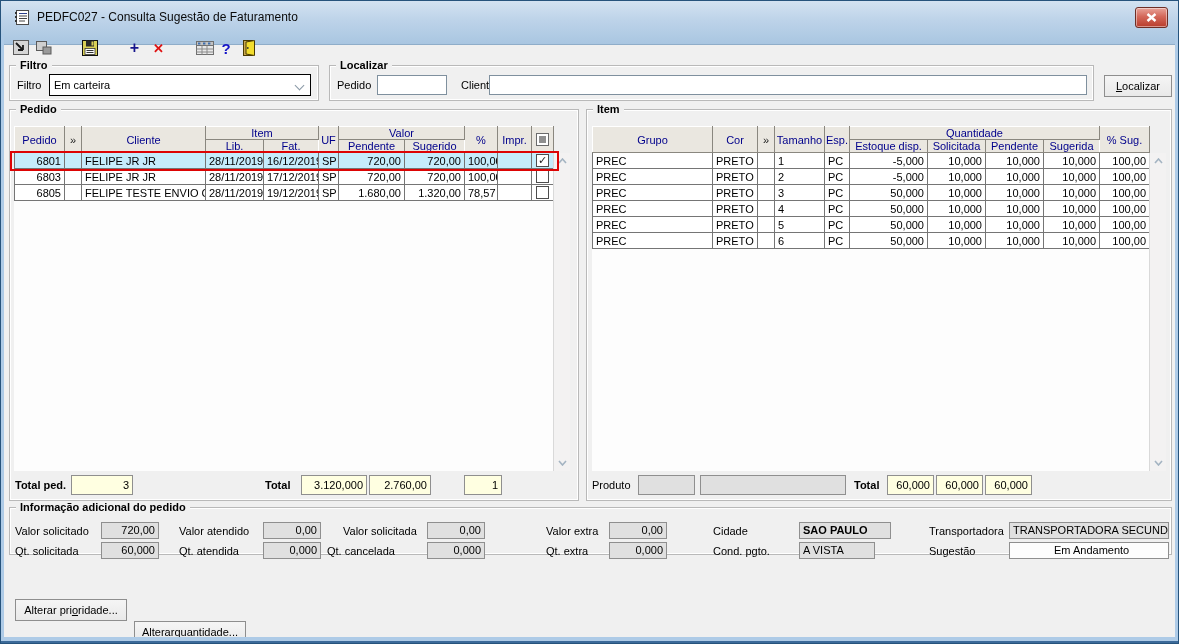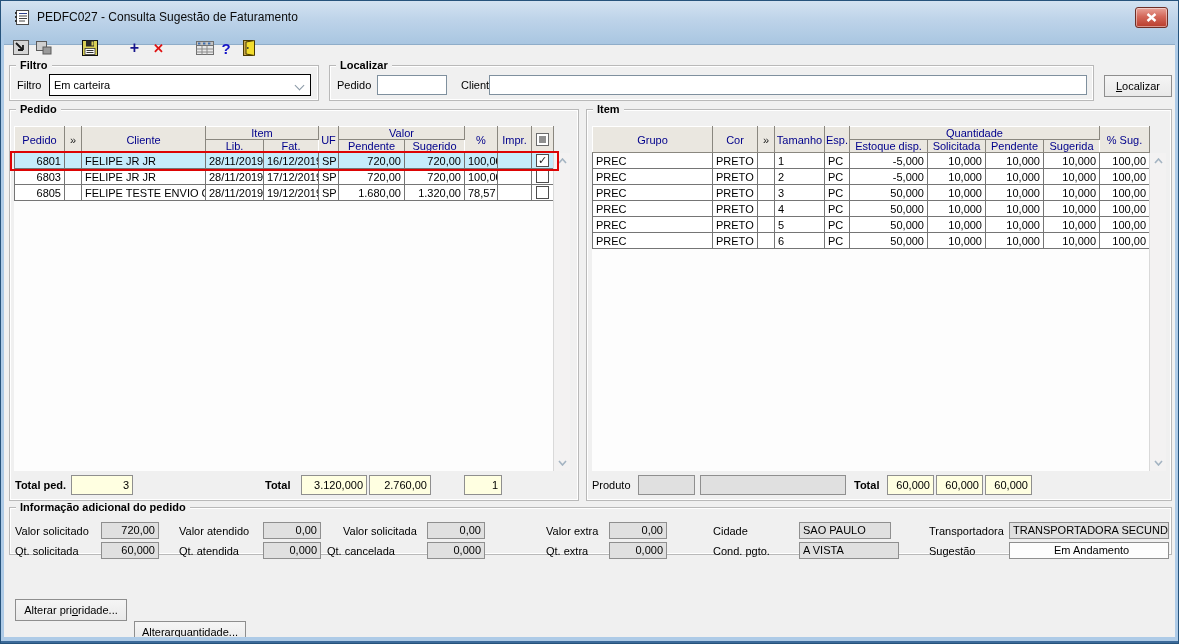--- a/index.html
+++ b/index.html
@@ -414,23 +414,23 @@
   <div class="valbox gray small17" style="left:426px;top:521px;width:58px;">0,00</div>
   <span class="lbl" style="left:326px;top:544px;">Qt. cancelada</span>
   <div class="valbox gray small17" style="left:426px;top:541px;width:58px;">0,000</div>
 
   <span class="lbl" style="left:545px;top:524px;">Valor extra</span>
   <div class="valbox gray small17" style="left:608px;top:521px;width:58px;">0,00</div>
   <span class="lbl" style="left:545px;top:544px;">Qt. extra</span>
   <div class="valbox gray small17" style="left:608px;top:541px;width:58px;">0,000</div>
 
   <span class="lbl" style="left:712px;top:524px;">Cidade</span>
-  <div class="valbox grayleft small17" style="left:798px;top:521px;width:92px;">SAO PAULO</div>
+  <div class="valbox grayleft small17" style="left:798px;top:521px;width:92px;font-weight:bold;">SAO PAULO</div>
   <span class="lbl" style="left:712px;top:544px;">Cond. pgto.</span>
-  <div class="valbox grayleft small17" style="left:798px;top:541px;width:100px;">A VISTA</div>
+  <div class="valbox grayleft small17" style="left:798px;top:541px;width:76px;">A VISTA</div>
 
   <span class="lbl" style="left:928px;top:524px;">Transportadora</span>
   <div class="valbox grayleft small17" style="left:1008px;top:521px;width:160px;">TRANSPORTADORA SECUNDA</div>
   <span class="lbl" style="left:928px;top:544px;">Sugestão</span>
   <div class="valbox whiteleft small17" style="left:1008px;top:541px;width:160px;padding-left:44px;">Em Andamento</div>
 
   <button class="abs btn" style="left:14px;top:576px;width:112px;height:22px;">Alterar pri<u>o</u>ridade...</button>
   <button class="abs btn" style="left:133px;top:576px;width:112px;height:22px;">Alterar <u>q</u>uantidade...</button>
   <button class="abs btn" style="left:252px;top:576px;width:112px;height:22px;">mpressão...</button>
 

